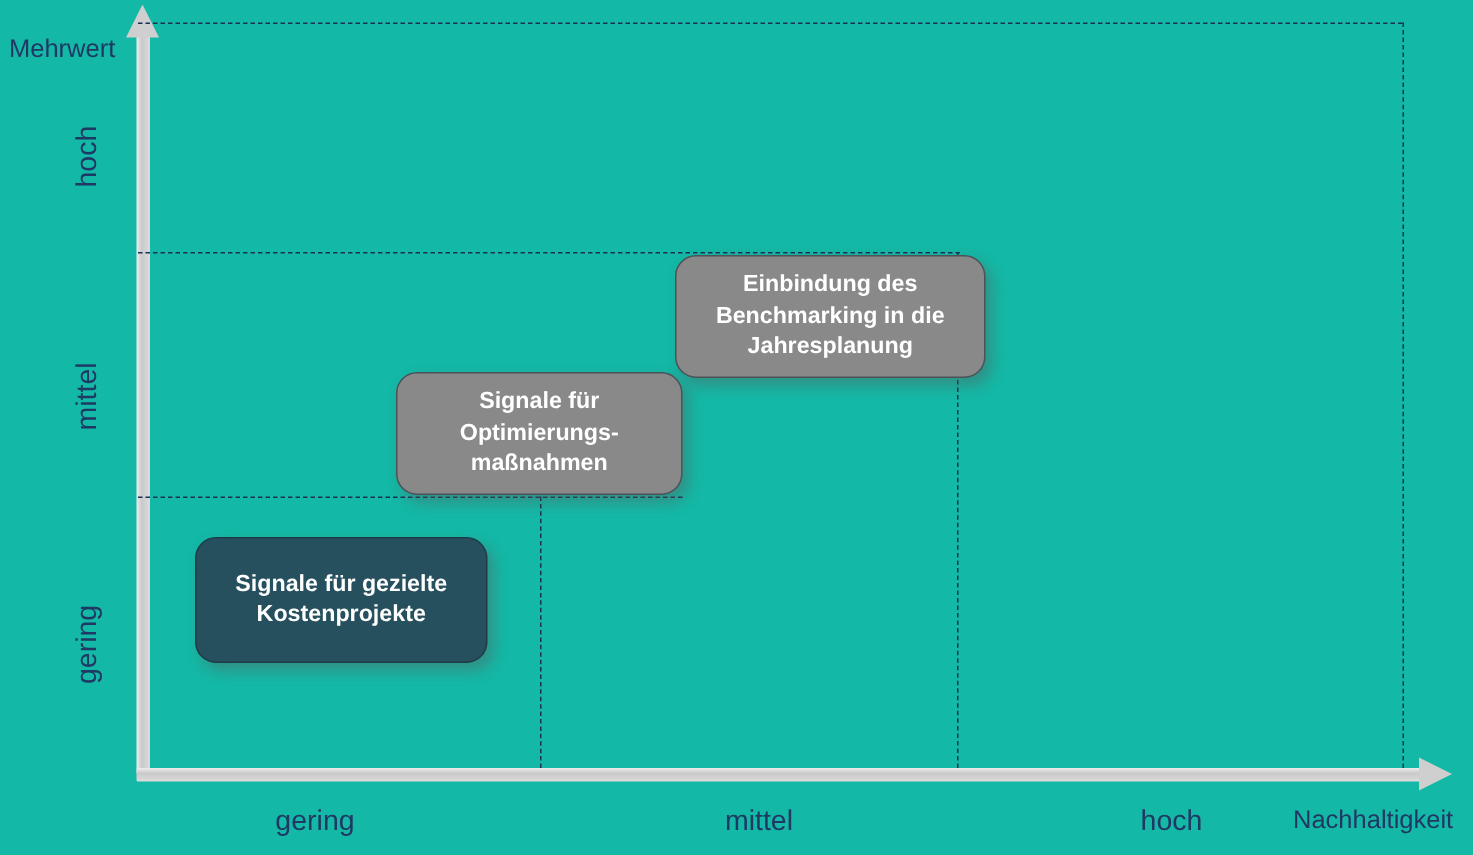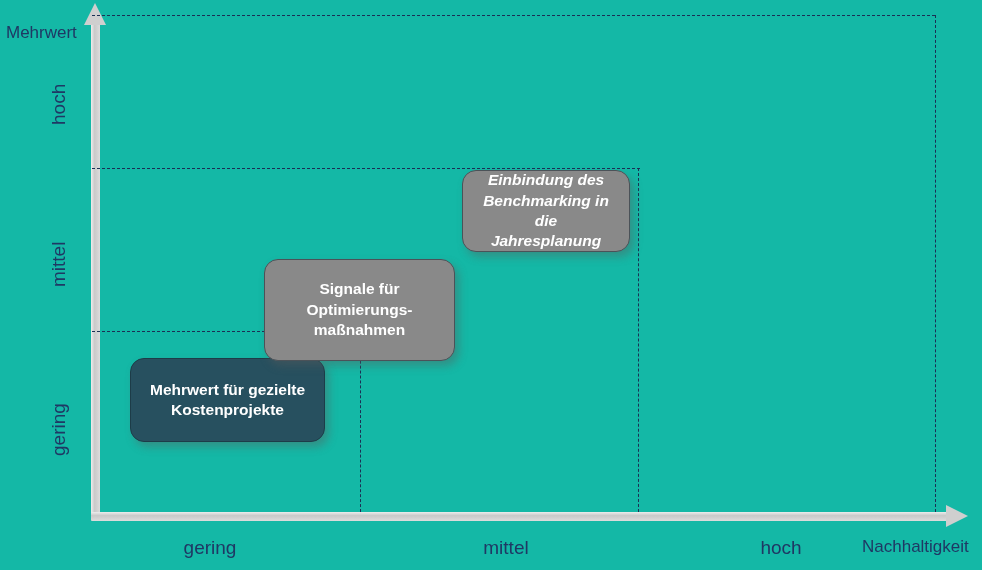--- a/index.html
+++ b/index.html
@@ -140,26 +140,26 @@
   <div class="axis-title" style="left:862px; top:537px;">Nachhaltigkeit</div>
 
   <div class="tick-y" style="left:48px; top:125px;">hoch</div>
   <div class="tick-y" style="left:48px; top:287px;">mittel</div>
   <div class="tick-y" style="left:48px; top:456px;">gering</div>
 
   <div class="tick-x" style="left:150px; top:537px; width:120px;">gering</div>
   <div class="tick-x" style="left:446px; top:537px; width:120px;">mittel</div>
   <div class="tick-x" style="left:721px; top:537px; width:120px;">hoch</div>
 
-  <div class="step-box dark" style="left:130px; top:358px; width:195px; height:84px;">Mehrwert für gezielte
+  <div class="step-box dark" style="left:130px; top:358px; width:195px; height:84px;">Signale für gezielte
 Kostenprojekte</div>
 
-  <div class="step-box gray" style="left:264px; top:248px; width:191px; height:102px;margin-top:11px;">Signale für
+  <div class="step-box gray" style="left:264px; top:248px; width:191px; height:82px;">Signale für
 Optimierungs-
 maßnahmen</div>
 
-  <div class="step-box gray" style="left:462px; top:170px; width:168px; height:82px;font-style:italic;">Einbindung des
+  <div class="step-box gray" style="left:450px; top:170px; width:207px; height:82px;">Einbindung des
 Benchmarking in die
 Jahresplanung</div>
 
 
 
 </div>
 
 </body></html>

